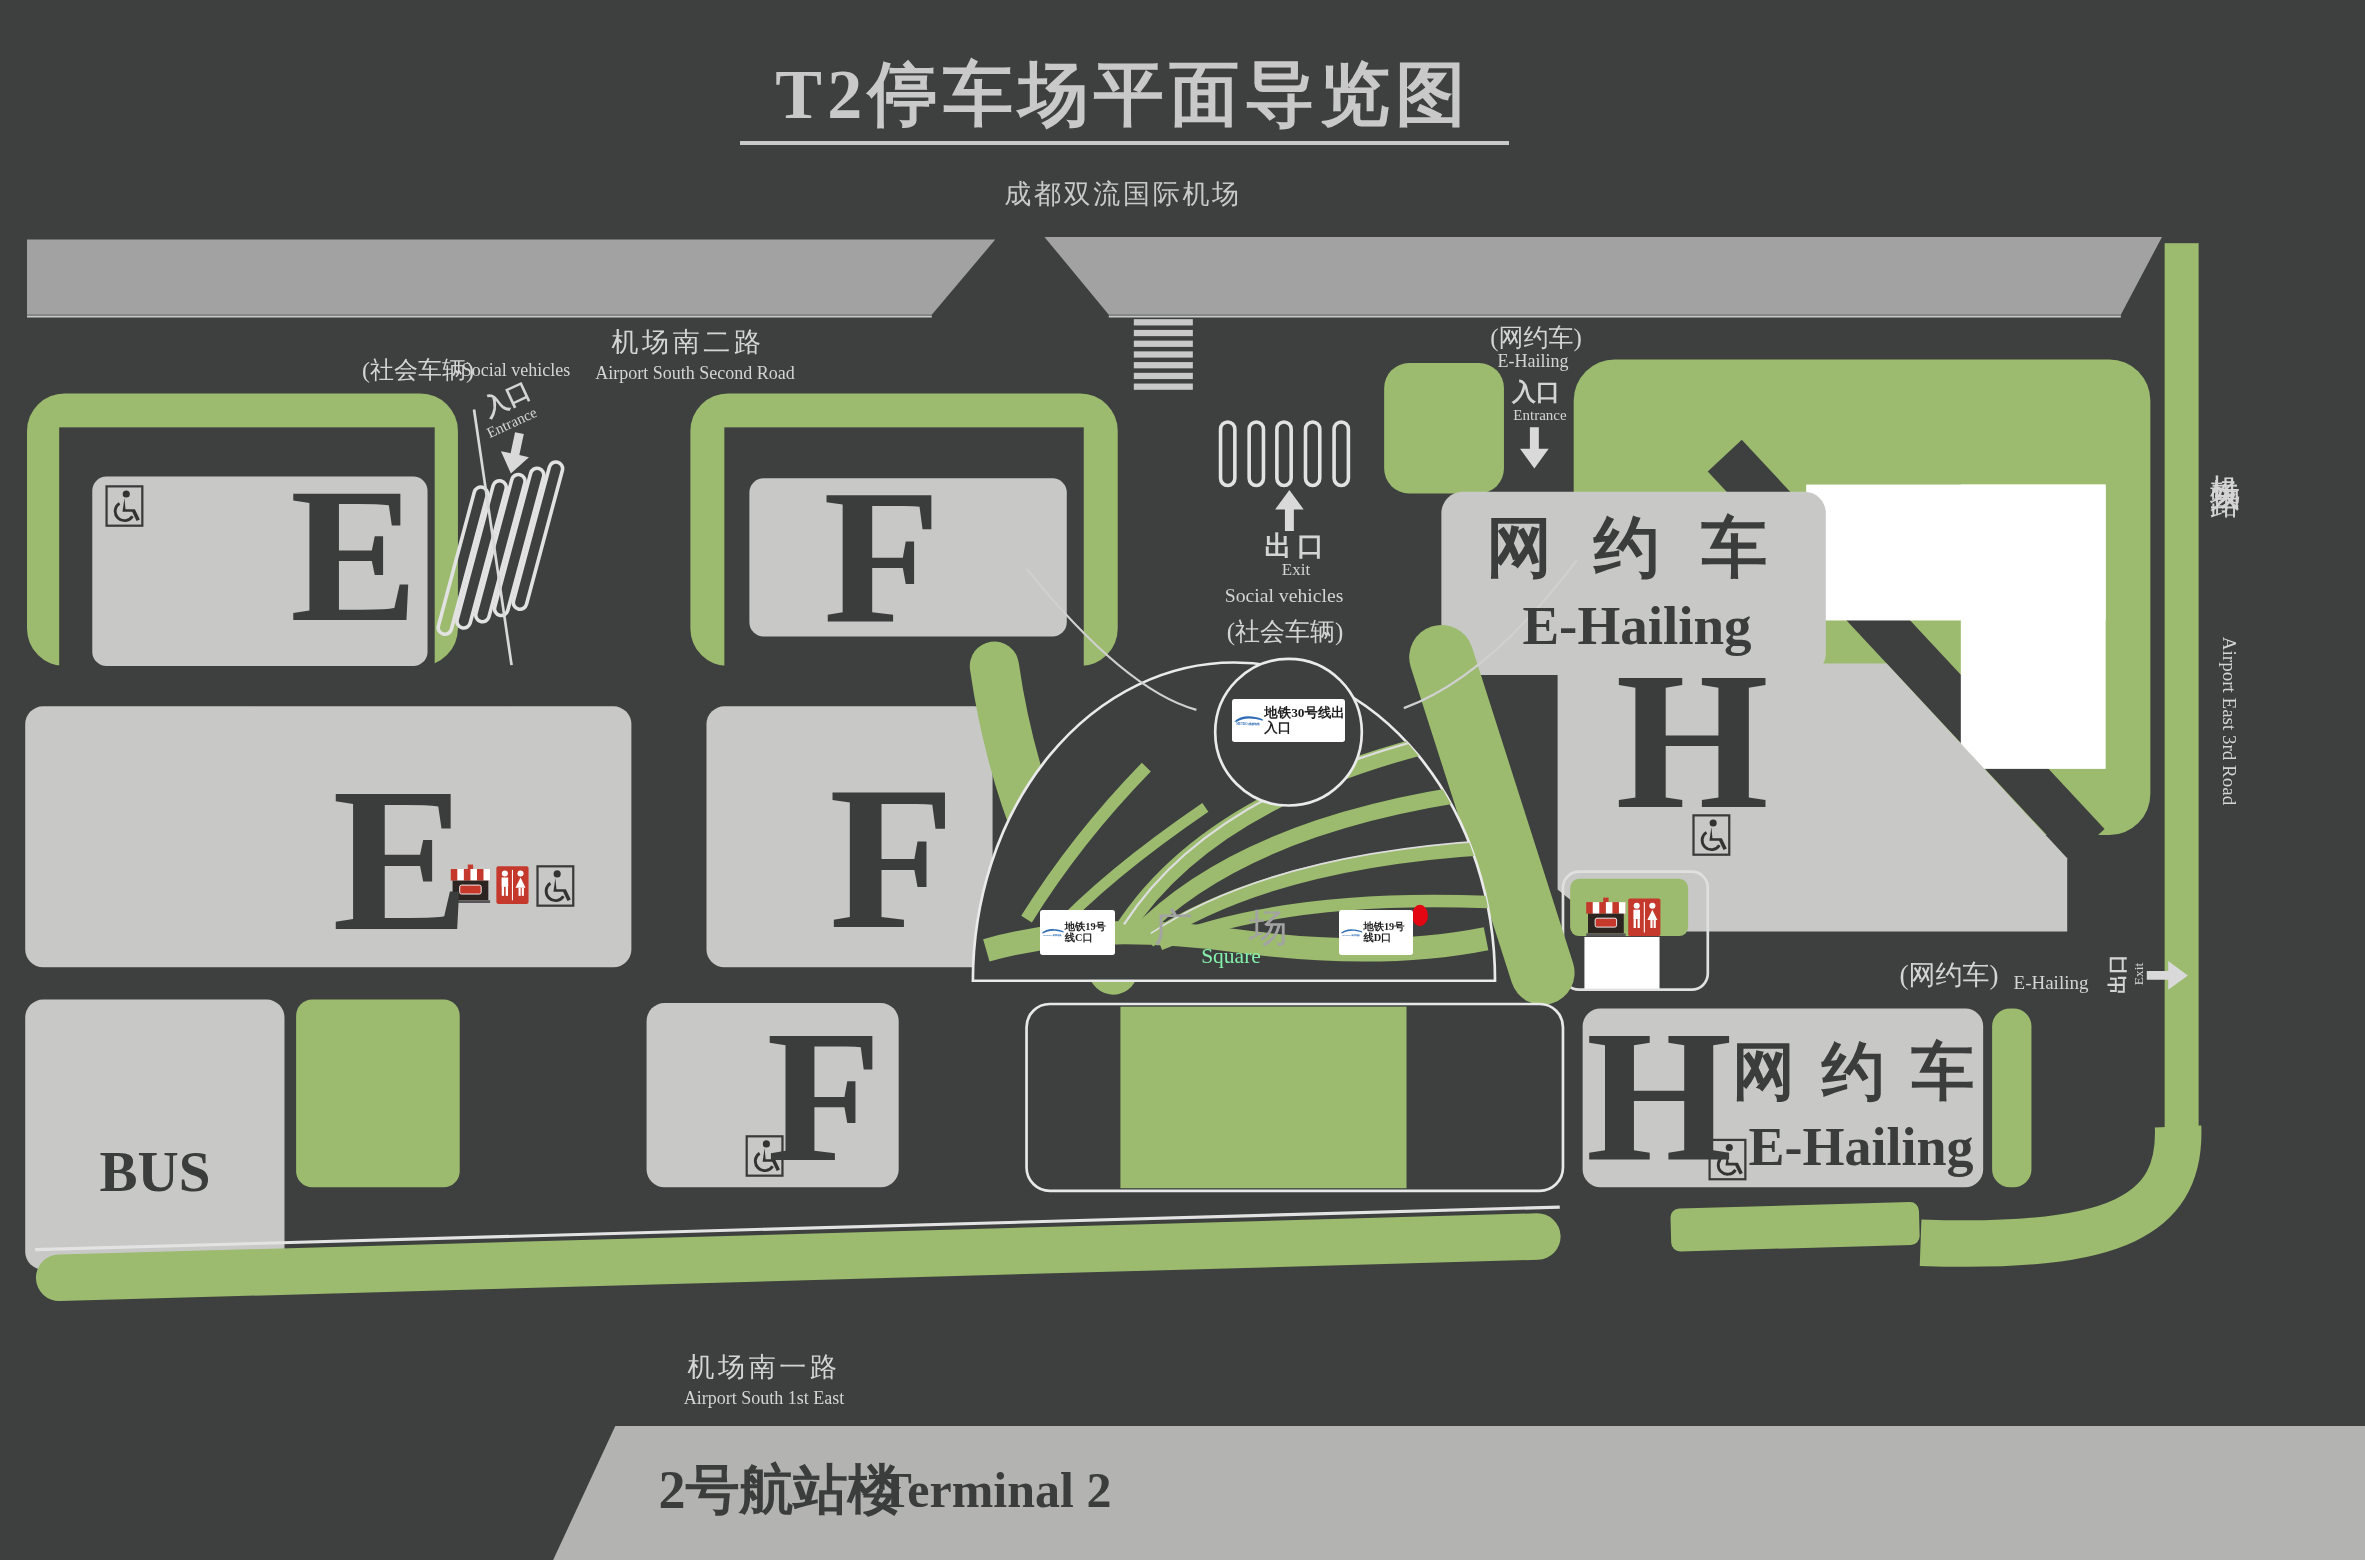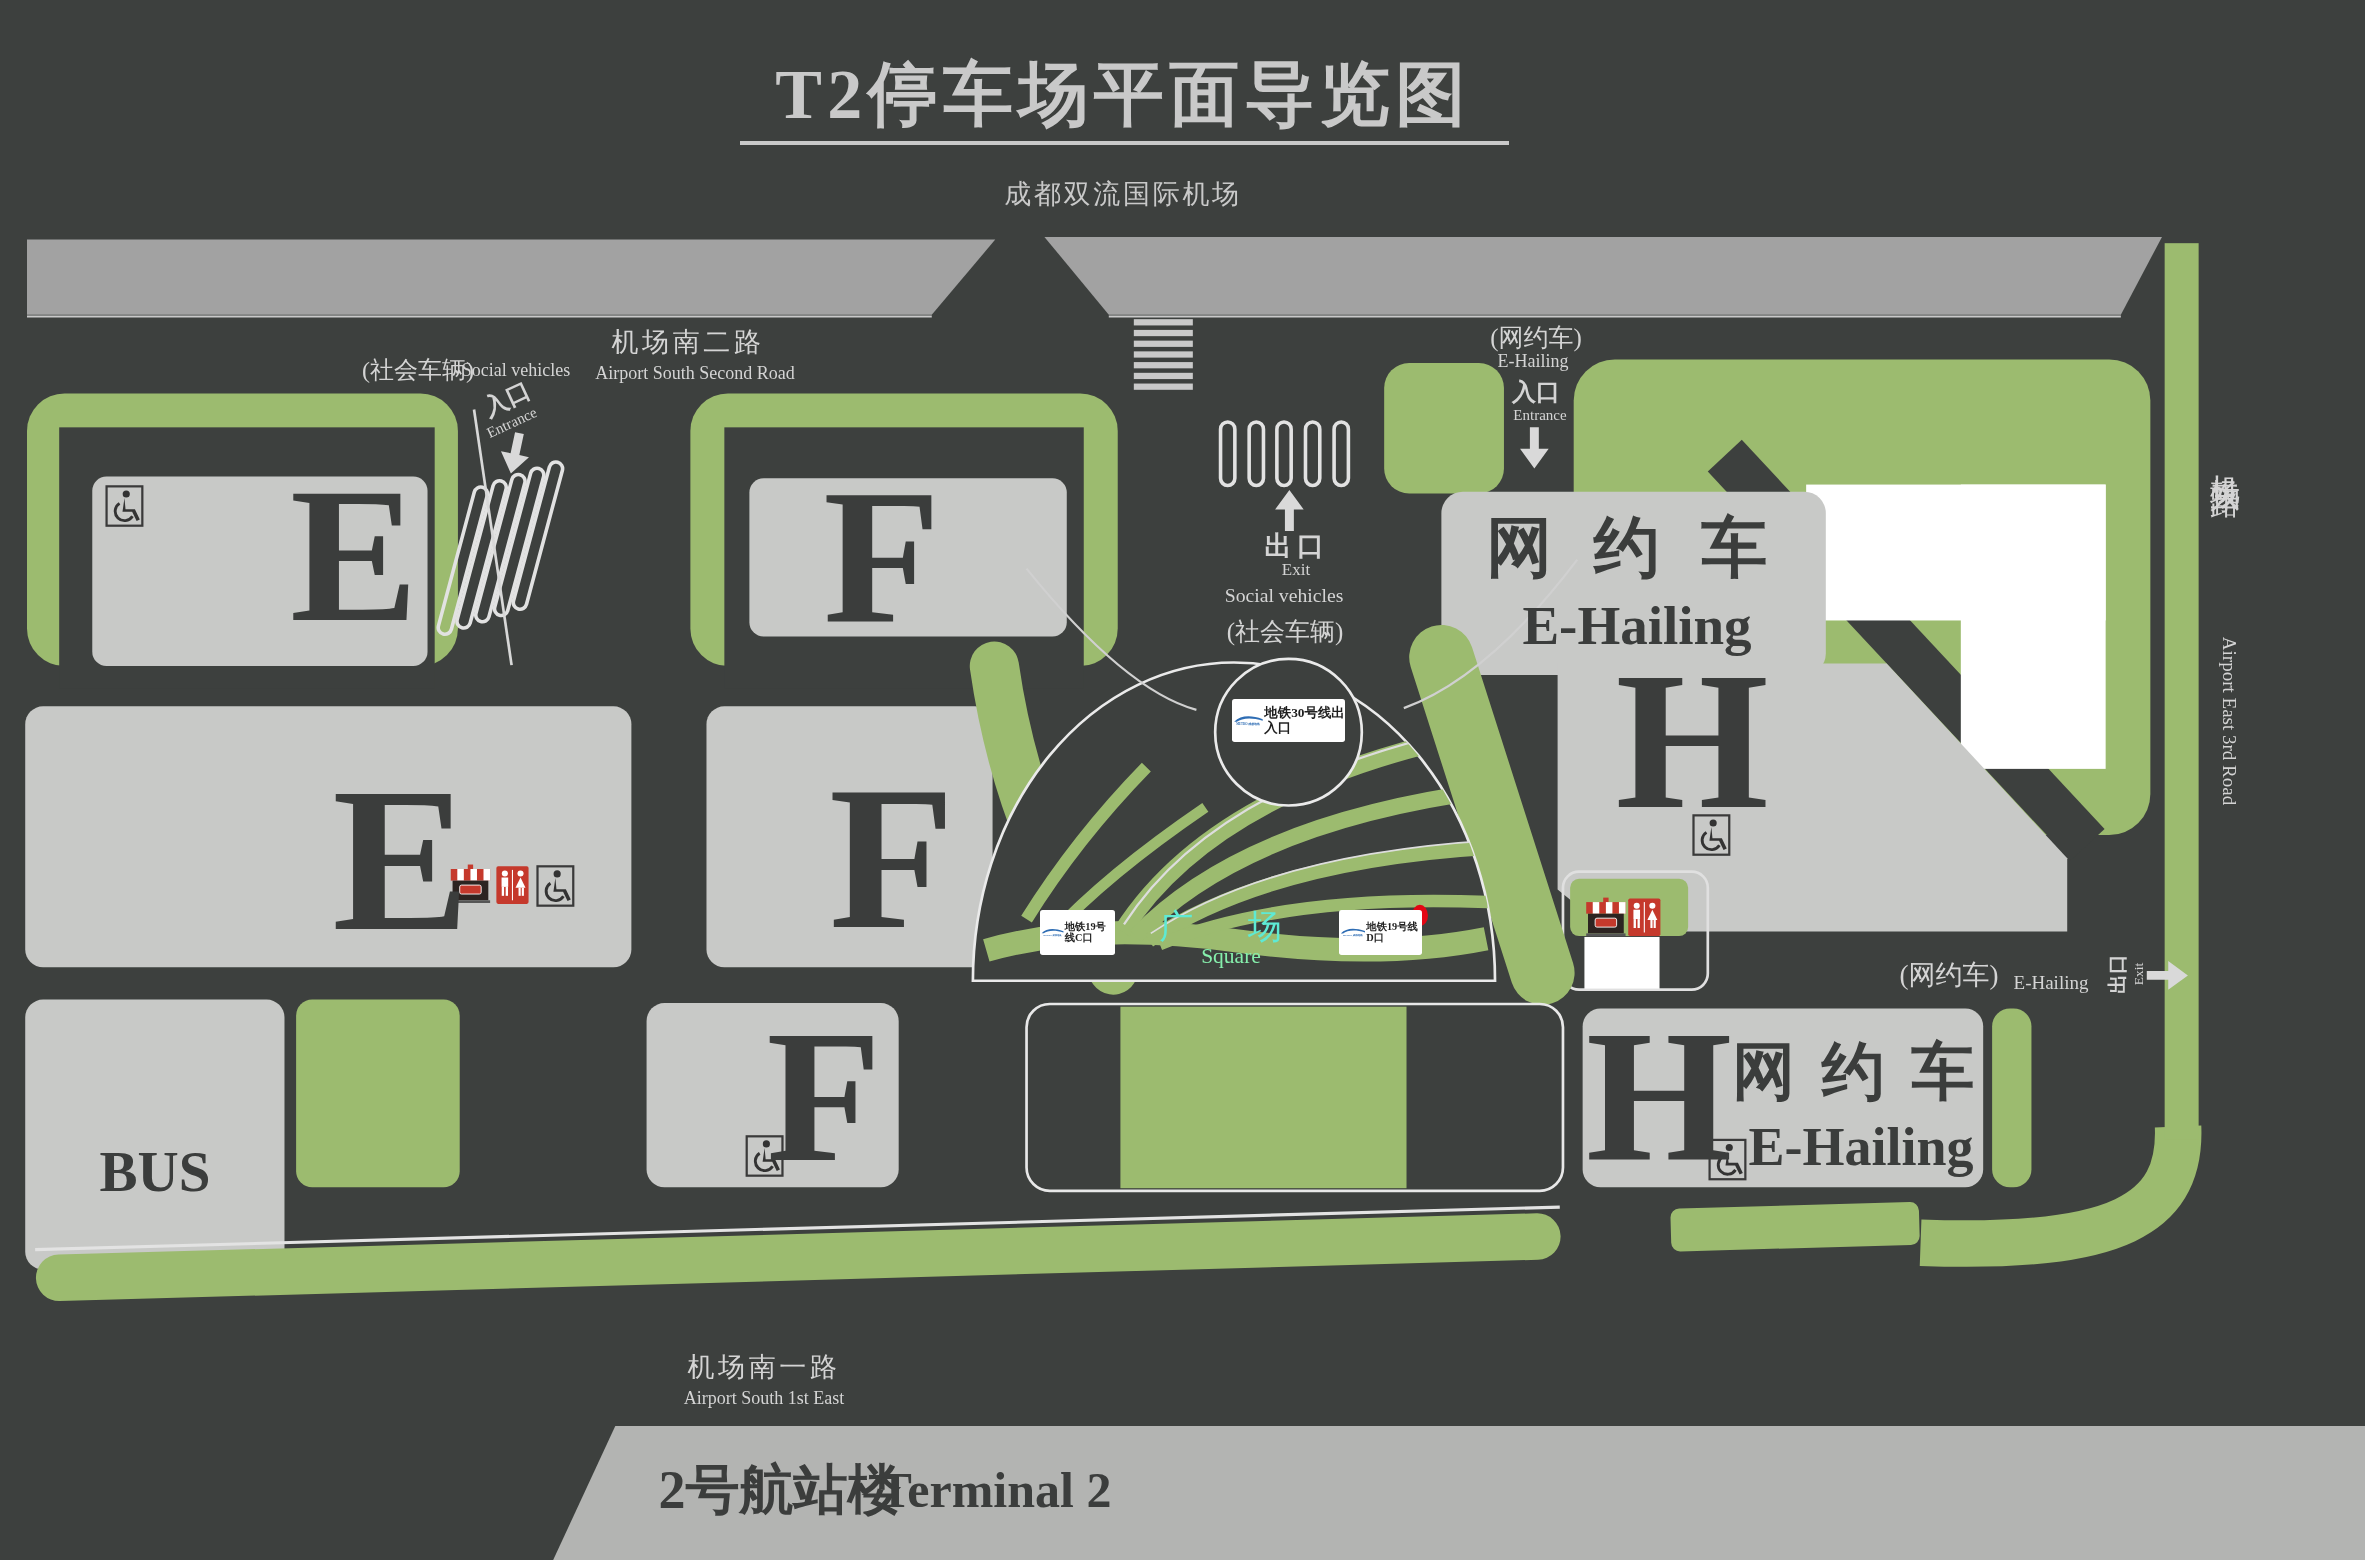--- a/index.html
+++ b/index.html
@@ -248,21 +248,21 @@
 <div class="lb" style="left:1536px;top:337px;font-size:25px;">(网约车)</div>
 <div class="lb" style="left:1533px;top:361px;font-size:18px;">E-Hailing</div>
 <div class="lb" style="left:1536px;top:392px;font-size:24px;font-weight:700;">入口</div>
 <div class="lb" style="left:1540px;top:415px;font-size:15px;">Entrance</div>
 
 <div class="lb" style="left:1949px;top:975px;font-size:27px;">(网约车)</div>
 <div class="lb" style="left:2051px;top:982px;font-size:19px;">E-Hailing</div>
 <div class="lb" style="left:2118px;top:974px;font-size:19.7px;font-weight:700;transform:translate(-50%,-50%) rotate(-90deg);">出口</div>
 <div class="lb" style="left:2139px;top:974px;font-size:13.4px;transform:translate(-50%,-50%) rotate(-90deg);">Exit</div>
 
-<div class="lb" style="left:1232px;top:927px;font-size:34px;letter-spacing:23px;color:#5eead4;">广 场</div>
+<div class="lb" style="left:1232px;top:927px;font-size:39px;letter-spacing:23px;color:#a3a3a3;">广 场</div>
 <div class="lb" style="left:1231px;top:957px;font-size:21.5px;color:#86efac;">Square</div>
 
 <div class="zone" style="left:354px;top:556px;font-size:192px;">E</div>
 <div class="zone" style="left:882px;top:558px;font-size:192px;">F</div>
 <div class="zone" style="left:401px;top:860px;font-size:206px;">E</div>
 <div class="zone" style="left:892px;top:858px;font-size:206px;">F</div>
 <div class="zone" style="left:824px;top:1097px;font-size:188px;">F</div>
 <div class="zone" style="left:1692px;top:740px;font-size:197px;">H</div>
 <div class="zone" style="left:1659px;top:1097px;font-size:188px;">H</div>
 
@@ -283,21 +283,21 @@
   </svg>
   <span style="font-size:13.4px;">地铁30号线出入口</span>
 </div>
 <div class="mbox" style="left:1040px;top:910px;width:75px;height:45px;">
   <svg width="34" height="12.5" viewBox="0 0 60 21">
     <path d="M4,13 C16,1 34,0 57,8 L57,11 C36,4 18,6 9,13 Z" fill="#2e6db4"></path>
     <text x="30" y="19.5" text-anchor="middle" font-size="5.5" fill="#2e6db4">METRO 成都地铁</text>
   </svg>
   <span style="font-size:10.3px;">地铁19号线C口</span>
 </div>
-<div class="mbox" style="left:1339px;top:910px;width:83px;height:45px;">
+<div class="mbox" style="left:1339px;top:910px;width:74px;height:45px;">
   <svg width="34" height="12.5" viewBox="0 0 60 21">
     <path d="M4,13 C16,1 34,0 57,8 L57,11 C36,4 18,6 9,13 Z" fill="#2e6db4"></path>
     <text x="30" y="19.5" text-anchor="middle" font-size="5.5" fill="#2e6db4">METRO 成都地铁</text>
   </svg>
   <span style="font-size:10.3px;">地铁19号线D口</span>
 </div>
 
 </div>
 
 

